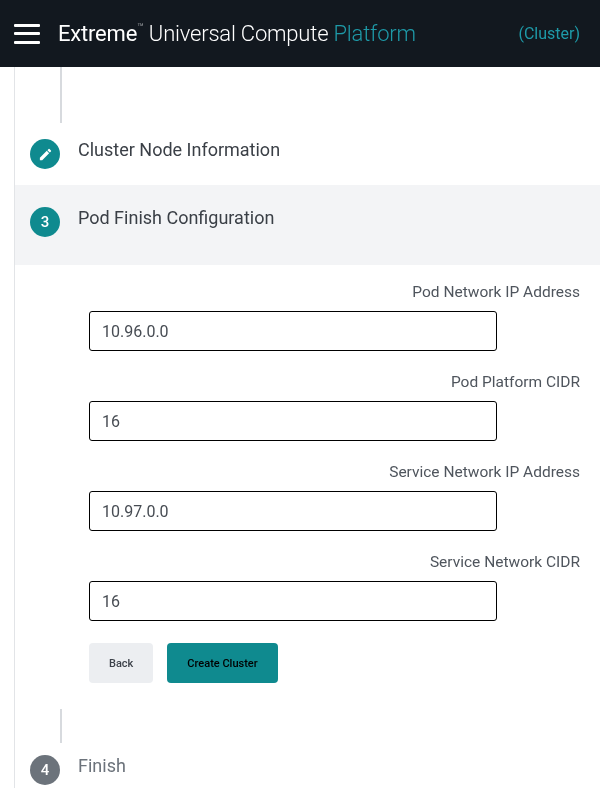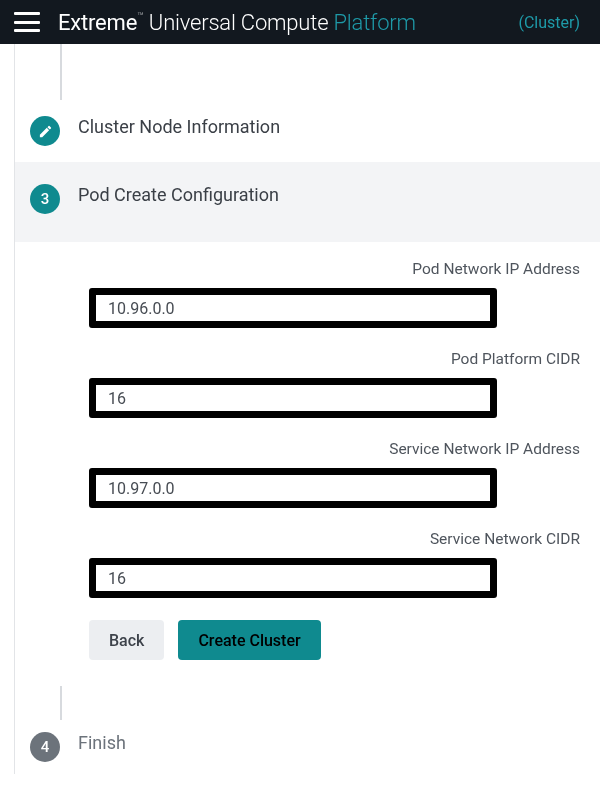--- a/index.html
+++ b/index.html
@@ -6,21 +6,21 @@
     body {
       font-family: -apple-system, BlinkMacSystemFont, "Segoe UI", Roboto, "Helvetica Neue", Arial, sans-serif;
       width: 600px;
       height: 788px;
       background: #fff;
       color: #333;
       overflow: hidden;
     }
     .header {
       background: #12181f;
-      height: 44px;
+      height: 67px;
       display: flex;
       align-items: center;
       padding: 0 14px;
       color: #fff;
     }
     .hamburger {
       width: 26px;
       height: 20px;
       display: flex;
       flex-direction: column;
@@ -106,38 +106,38 @@
       font-size: 15.5px;
       color: #4f555d;
       margin-bottom: 10px;
       font-weight: 400;
       text-align: right;
     }
     .field input {
       width: 408px;
       max-width: 100%;
       height: 40px;
-      border: 7px solid #000000;
+      border: 1px solid #000000;
       border-radius: 3px;
       padding: 0 12px;
       font-size: 16px;
       color: #474c53;
       font-family: inherit;
       outline: none;
     }
     .actions {
       display: flex;
       gap: 14px;
       margin-top: 4px;
     }
     .btn {
       height: 40px;
       padding: 0 20px;
       border-radius: 4px;
-      font-size: 16px;
+      font-size: 11px;
       font-weight: 500;
       border: none;
       cursor: pointer;
       font-family: inherit;
     }
     .btn-secondary {
       background: #eceef1;
       color: #3d424a;
     }
     .btn-primary {
@@ -203,21 +203,21 @@
               <path d="M3 17.25V21h3.75L17.81 9.94l-3.75-3.75L3 17.25zM20.71 7.04a.996.996 0 0 0 0-1.41l-2.34-2.34a.996.996 0 0 0-1.41 0l-1.83 1.83 3.75 3.75 1.83-1.83z"></path>
             </svg>
         </div>
         <div class="step-title">Cluster Node Information</div>
       </div>
     </div>
 
     <div class="step step-active">
       <div class="step-header">
         <div class="step-badge badge-active">3</div>
-        <div class="step-title">Pod Create Configuration</div>
+        <div class="step-title">Pod Finish Configuration</div>
       </div>
     </div>
 
     <div class="step-body">
       <div class="field">
         <label>Pod Network IP Address</label>
         <input type="text" value="10.96.0.0" style="">
       </div>
       <div class="field">
         <label>Pod Platform CIDR</label>

